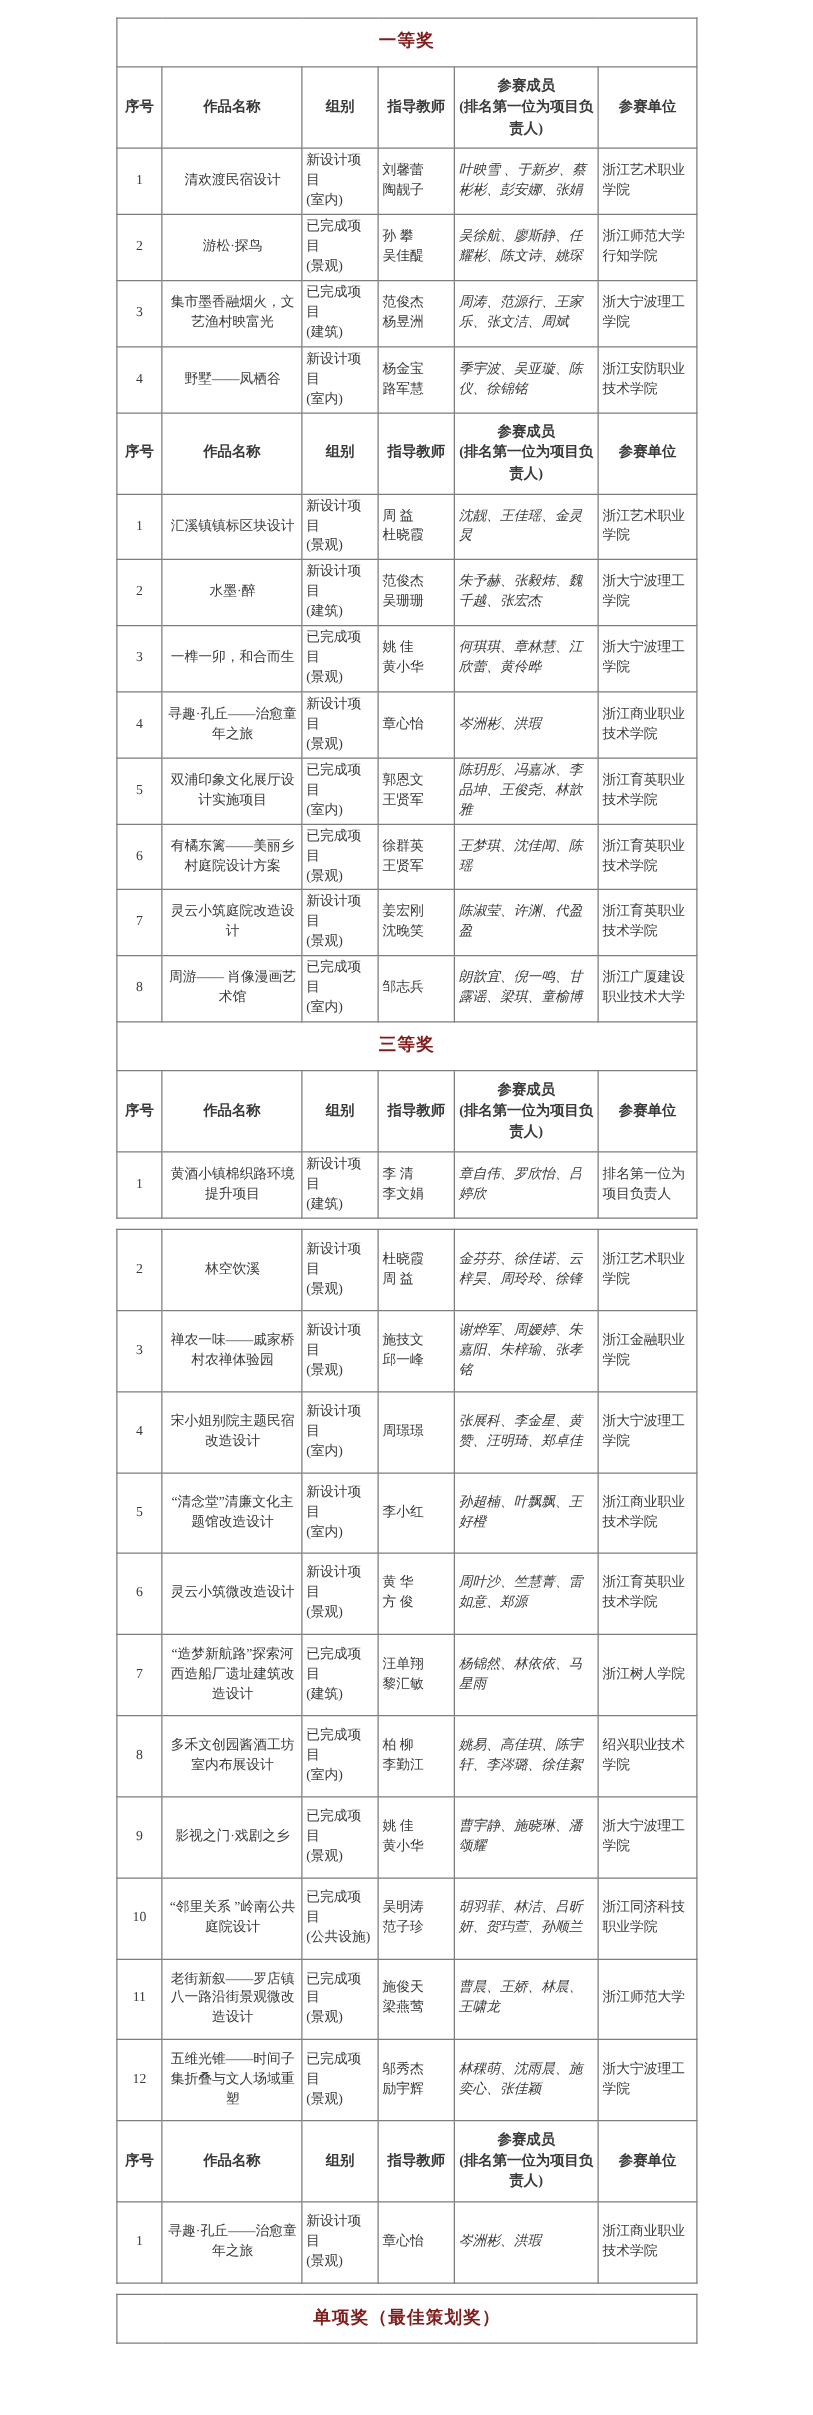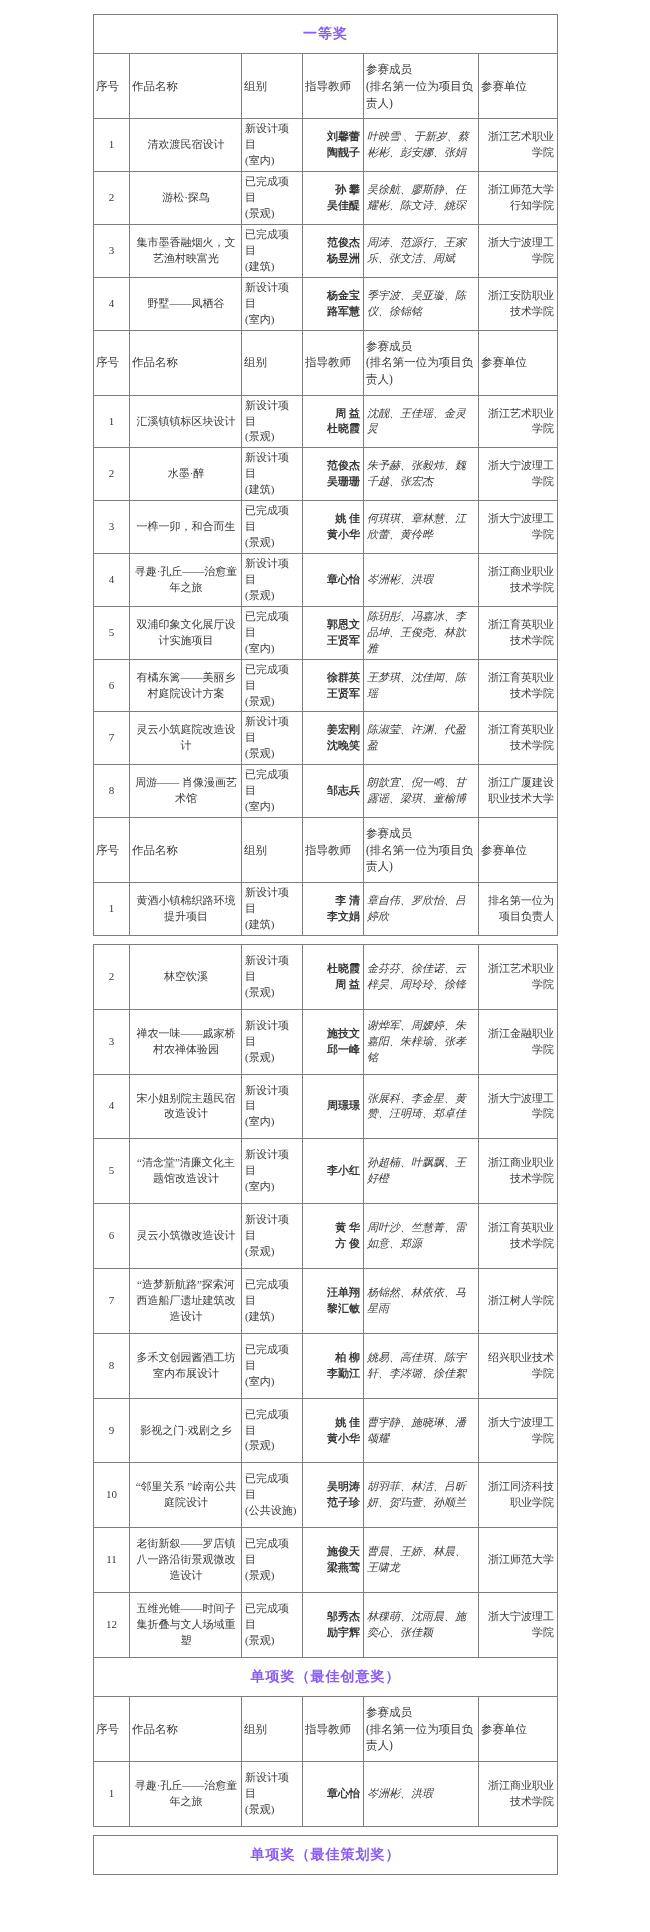--- a/index.html
+++ b/index.html
@@ -15,31 +15,31 @@
     margin-bottom:8px;background:#fff;
   }
   td{
     border:1px solid var(--border,#7d7d7d);
     font-size:11px;line-height:1.45;
     vertical-align:middle;padding:1px 3px;
     word-break:break-all;
   }
   tr.title-row td{
     font-size:14px;font-weight:bold;text-align:center;
-    padding:9px 2px;letter-spacing:1px;color:#8b5cf6;
+    padding:9px 2px;letter-spacing:1px;color:#7f1d1d;
   }
   tr.header-row td{
-    font-weight:normal;text-align:left;padding:7px 2px;font-size:11.5px;
+    font-weight:bold;text-align:center;padding:7px 2px;font-size:11.5px;
   }
   .c-no{text-align:center;}
   .c-work{text-align:center;padding-left:4px;}
   .c-group{text-align:left;}
-  .c-teacher{text-align:right;font-weight:bold;}
+  .c-teacher{text-align:left;}
   .c-members{font-style:italic;}
-  .c-unit{text-align:right;padding-left:3px;}
+  .c-unit{text-align:left;padding-left:3px;}
   .roomy tr.data-row td{padding-top:8px;padding-bottom:8px;}
   .dense tr.data-row td{padding-top:2px;padding-bottom:2px;}
   .group-line,.teacher-line,.members-line1,.members-line2{display:block;}
 </style>
 </head>
 <body>
 
 <div class="doc">
     <table class="award-table dense">
       <colgroup>
@@ -235,20 +235,23 @@
           <td class="c-group">
             <span class="group-line">已完成项目</span>
             <span class="group-line">(室内)</span>
           </td>
           <td class="c-teacher">
             <span class="teacher-line">邹志兵</span>
           </td>
           <td class="c-members">朗歆宜、倪一鸣、甘露谣、梁琪、童榆博</td>
           <td class="c-unit">浙江广厦建设职业技术大学</td>
         </tr>
+        <tr class="title-row">
+          <td colspan="6">三等奖</td>
+        </tr>
         <tr class="header-row">
           <td class="c-no">序号</td>
           <td>作品名称</td>
           <td>组别</td>
           <td>指导教师</td>
           <td>
             <span class="members-line1">参赛成员</span>
             <span class="members-line2">(排名第一位为项目负责人)</span>
           </td>
           <td>参赛单位</td>
@@ -424,23 +427,20 @@
             <span class="group-line">已完成项目</span>
             <span class="group-line">(景观)</span>
           </td>
           <td class="c-teacher">
             <span class="teacher-line">邬秀杰</span>
             <span class="teacher-line">励宇辉</span>
           </td>
           <td class="c-members">林稞萌、沈雨晨、施奕心、张佳颖</td>
           <td class="c-unit">浙大宁波理工学院</td>
         </tr>
-        <tr class="title-row">
-          <td colspan="6">单项奖（最佳创意奖）</td>
-        </tr>
         <tr class="header-row">
           <td class="c-no">序号</td>
           <td>作品名称</td>
           <td>组别</td>
           <td>指导教师</td>
           <td>
             <span class="members-line1">参赛成员</span>
             <span class="members-line2">(排名第一位为项目负责人)</span>
           </td>
           <td>参赛单位</td>

